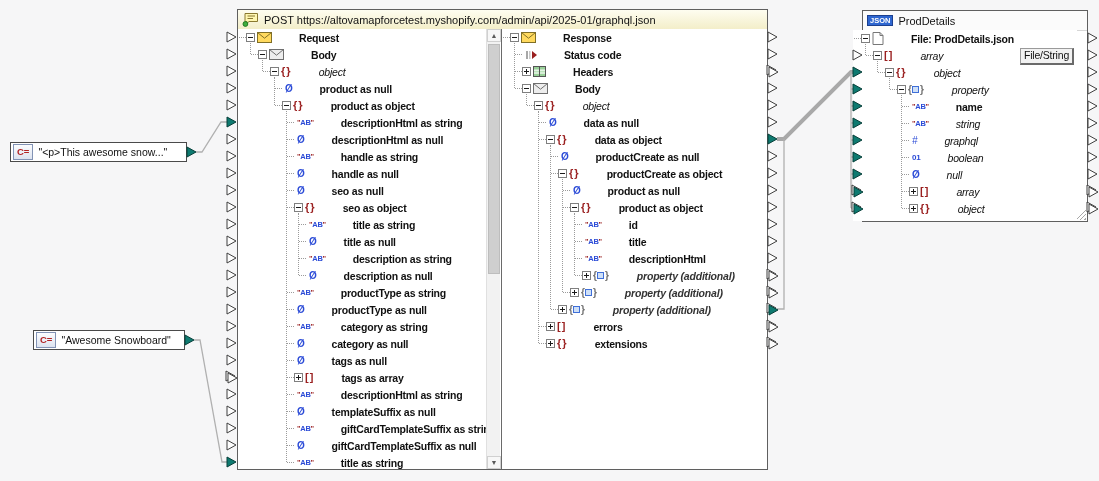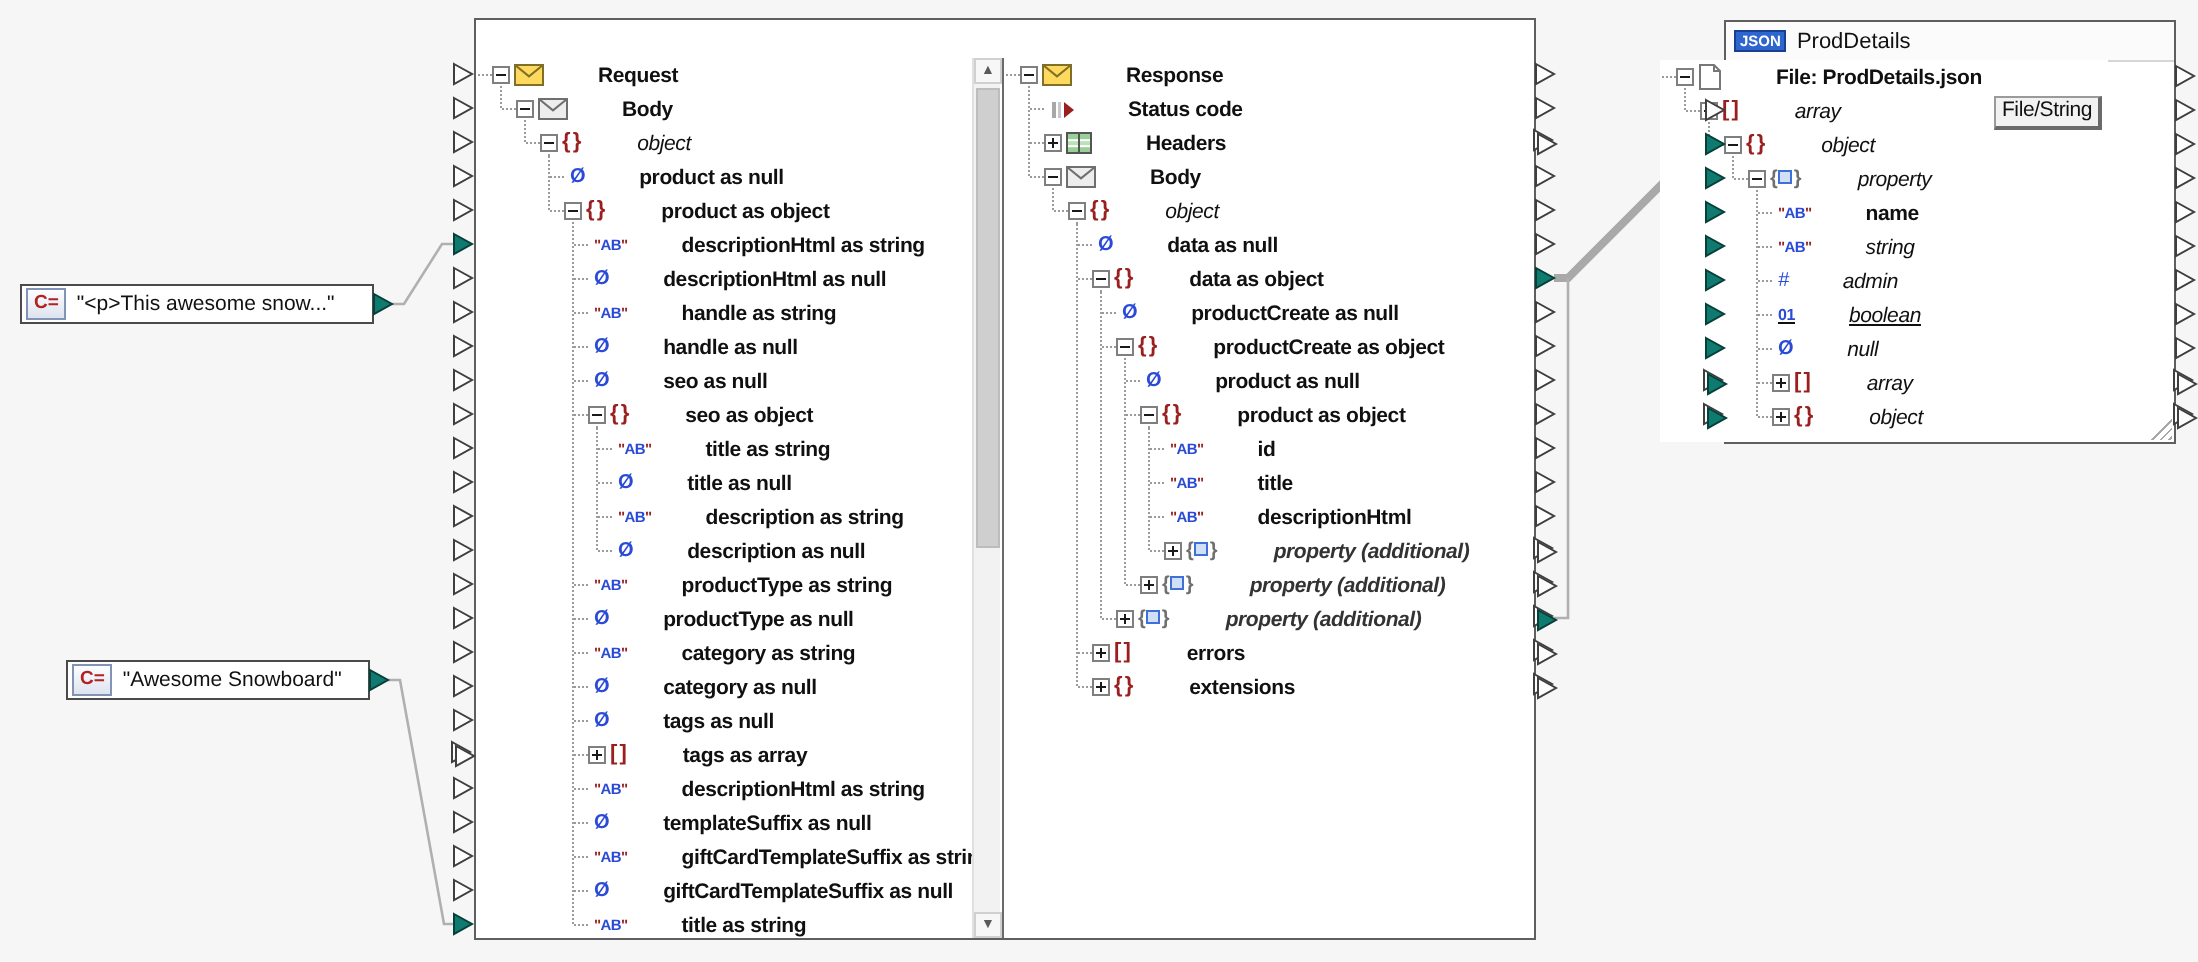--- a/index.html
+++ b/index.html
@@ -69,20 +69,28 @@
   <div class="const" id="const1" style="left:10px;top:142px;width:177px;">
     <span class="cbadge">C=</span>
     <span class="cval">"&lt;p&gt;This awesome snow..."</span>
   </div>
   <div class="const" id="const2" style="left:33px;top:330px;width:152px;">
     <span class="cbadge">C=</span>
     <span class="cval">"Awesome Snowboard"</span>
   </div>
 
   <div class="component" style="left:237px;top:9px;width:531px;height:461px;">
+    <div class="ws-header">
+      <svg width="17" height="15" viewBox="0 0 17 15">
+        <path d="M3 1.5 H15.5 V9.5 H7 L4.8 11.6 V9.5 H3 Z" fill="#fff7b0" stroke="#8a7930"></path>
+        <path d="M5.5 4 H13 M5.5 6.5 H11" stroke="#8a7930" fill="none"></path>
+        <circle cx="3.4" cy="12" r="2.4" fill="#3fae3f" stroke="#1f7a1f"></circle>
+      </svg>
+      <span>POST https://altovamapforcetest.myshopify.com/admin/api/2025-01/graphql.json</span>
+    </div>
     <div class="grip"></div>
   </div>
 
   <div class="pane" id="request-pane" style="left:238px;top:29px;width:248px;height:440px;">
       <div class="row" style="top: 0px; padding-left: 1px;">
         <span class="stub"></span>
         <span class="ebox"></span>
         <svg class="ic" width="15" height="11" viewBox="0 0 15 11">
           <rect x="0.5" y="0.5" width="14" height="10" fill="#ffd95e" stroke="#806f26"></rect>
           <path d="M0.5 0.5 L7.5 6.2 L14.5 0.5" fill="none" stroke="#806f26"></path>
@@ -395,21 +403,21 @@
     </div>
 
   <div class="component" style="left:862px;top:10px;width:226px;height:212px;">
     <div class="pd-header">
       <span class="json-badge">JSON</span>
       <span>ProdDetails</span>
     </div>
     <div class="grip"></div>
   </div>
 
-  <div class="pane" id="prod-pane" style="left:830px;top:30px;width:224px;height:191px;">
+  <div class="pane" id="prod-pane" style="left:853px;top:30px;width:224px;height:191px;">
       <div class="row" style="top: 0px; padding-left: 1px;">
         <span class="stub"></span>
         <span class="ebox"></span>
         <svg class="ic" width="12" height="13">
           <path d="M1 0.5 H8 L11 3.5 V12.5 H1 Z" fill="#fff" stroke="#777"></path>
           <path d="M8 0.5 V3.5 H11" fill="none" stroke="#777"></path>
         </svg>
         <span class="lbl b">File: ProdDetails.json</span>
         <span class="fsbtn">File/String</span>
       </div>
@@ -440,23 +448,23 @@
       <div class="row" style="top: 85px; padding-left: 49px;">
         <span class="stub"></span>
         <span class="leafpad"></span>
         <span class="ic tst"><span class="q">"</span>AB<span class="q">"</span></span>
         <span class="lbl i">string</span>
       </div>
       <div class="row" style="top: 102px; padding-left: 49px;">
         <span class="stub"></span>
         <span class="leafpad"></span>
         <span class="ic tnum">#</span>
-        <span class="lbl i">admin</span>
-      </div>
-      <div class="row" style="top: 119px; padding-left: 49px; text-decoration: underline;">
+        <span class="lbl i">graphql</span>
+      </div>
+      <div class="row" style="top: 119px; padding-left: 49px;">
         <span class="stub"></span>
         <span class="leafpad"></span>
         <span class="ic tbo">01</span>
         <span class="lbl i">boolean</span>
       </div>
       <div class="row" style="top: 136px; padding-left: 49px;">
         <span class="stub"></span>
         <span class="leafpad"></span>
         <span class="ic tnl">Ø</span>
         <span class="lbl i">null</span>

